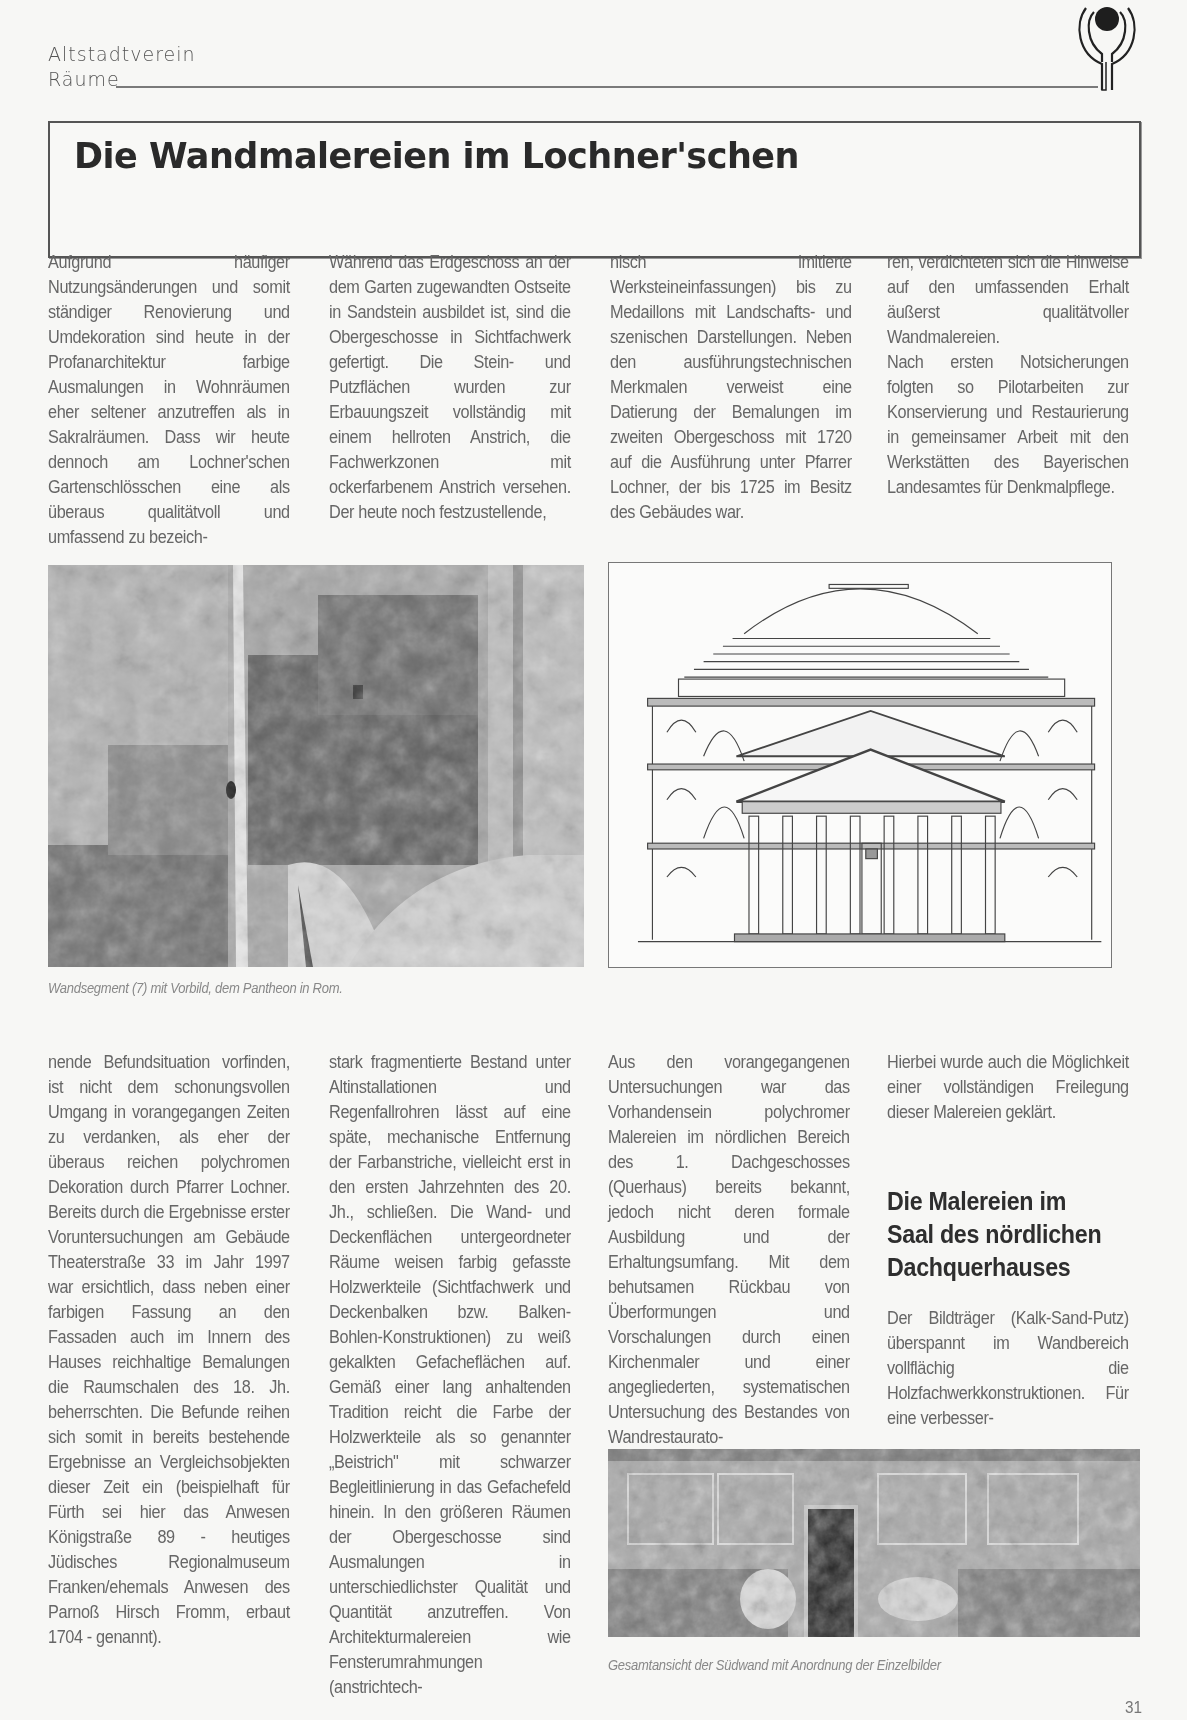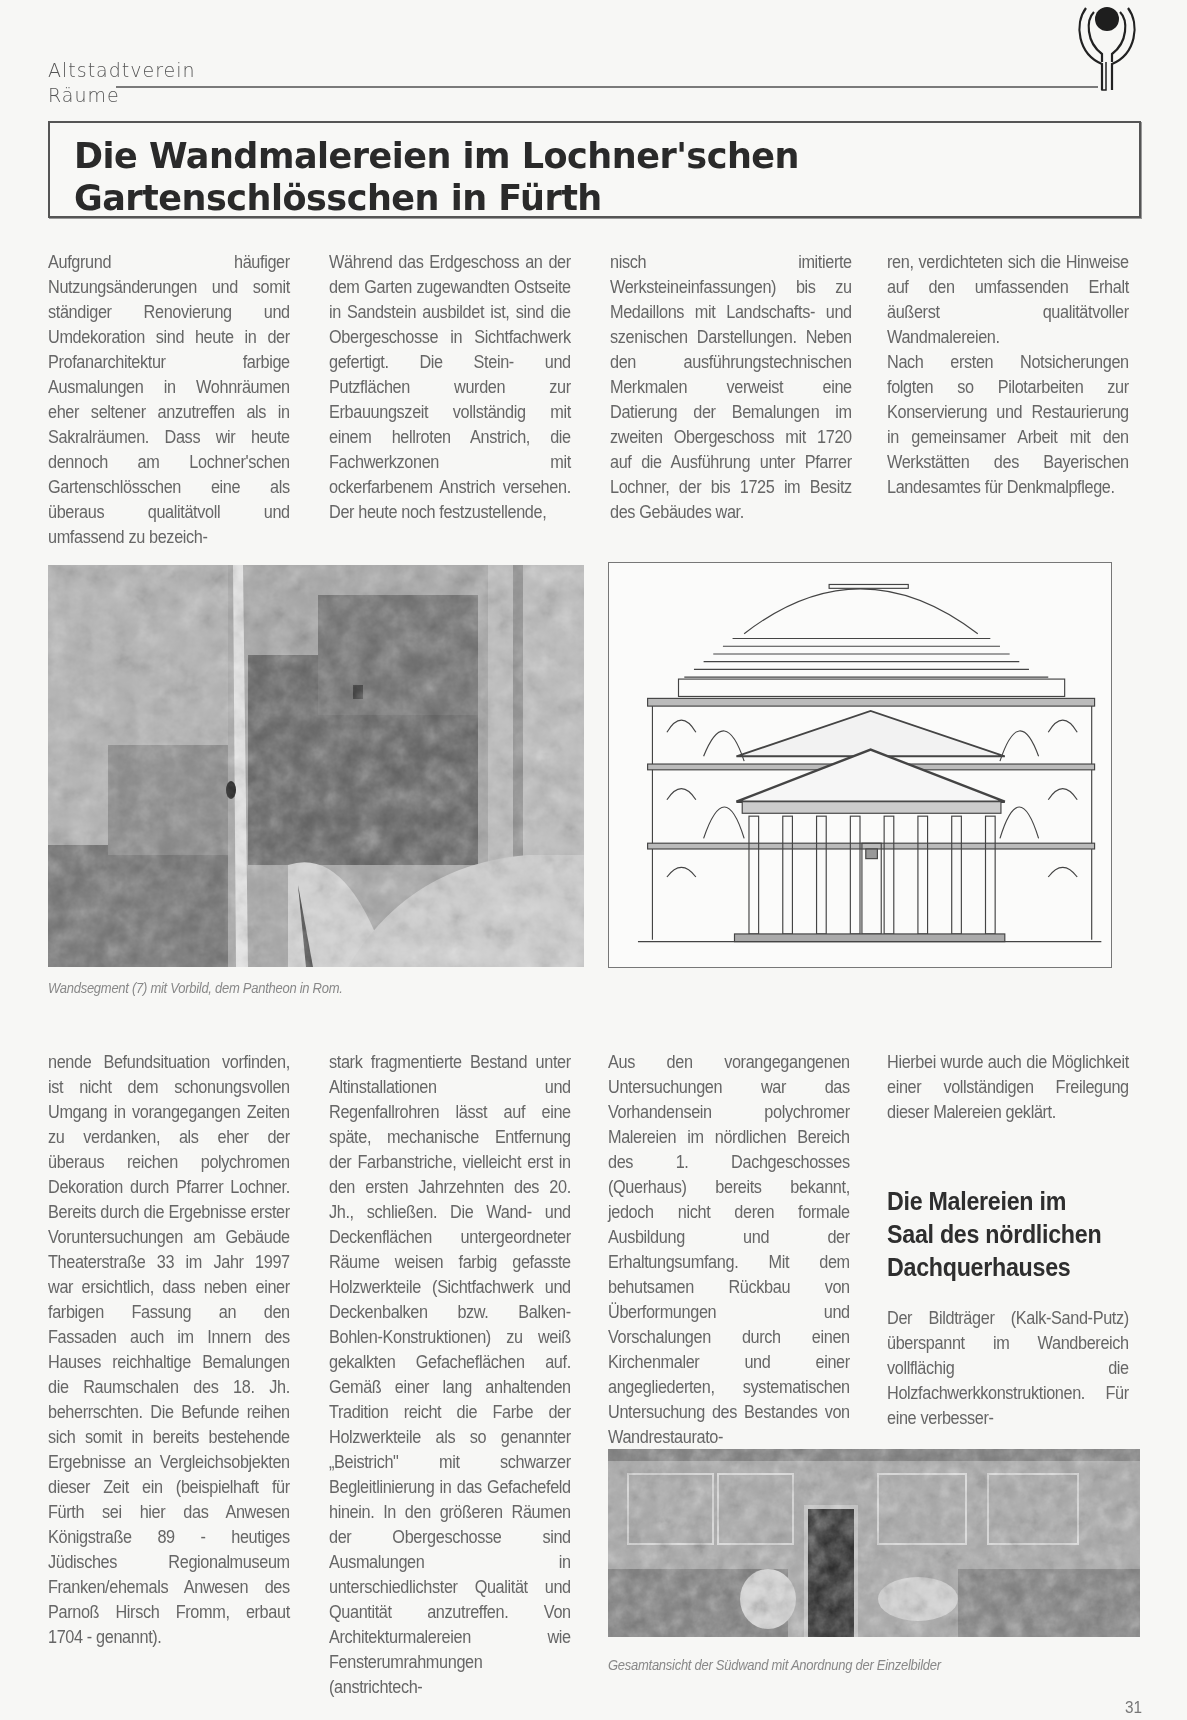--- a/index.html
+++ b/index.html
@@ -1,23 +1,23 @@
 <!DOCTYPE html>
 <html><head>
 <meta charset="utf-8">
 <style>
   * { margin: 0; padding: 0; box-sizing: border-box; }
   html, body { width: 1187px; height: 1720px; background: #f7f7f5; overflow: hidden; }
   body { position: relative; font-family: "Liberation Sans", sans-serif; color: #5a5a5a; }
 
-  .masthead { position: absolute; left: 48px; top: 42px; font-family: "DejaVu Sans", sans-serif; font-size: 19px; letter-spacing: 1px; color: #555; line-height: 25px; font-weight: 300; margin-top: 16px; }
+  .masthead { position: absolute; left: 48px; top: 42px; font-family: "DejaVu Sans", sans-serif; font-size: 19px; letter-spacing: 1px; color: #555; line-height: 25px; font-weight: 300; }
   .masthead-rule { position: absolute; left: 116px; top: 86px; width: 982px; height: 2px; background: #7a7a7a; }
   .logo { position: absolute; left: 1072px; top: 2px; width: 70px; height: 90px; }
 
-  .title-box { position: absolute; left: 48px; top: 121px; width: 1093px; height: 97px; border: 2px solid #555; background: #f8f8f6; box-shadow: 1px 1px 0 #999; }
+  .title-box { position: absolute; left: 48px; top: 121px; width: 1093px; height: 137px; border: 2px solid #555; background: #f8f8f6; box-shadow: 1px 1px 0 #999; }
   .title-box h1 { position: absolute; left: 24px; top: 12px; font-family: "DejaVu Sans", sans-serif; font-size: 35px; line-height: 42px; font-weight: bold; color: #2a2a2a; letter-spacing: -0.5px; }
 
   .col { position: absolute; width: 260px; font-family: "Liberation Sans", sans-serif; font-size: 17.5px; line-height: 25px; color: #666; text-align: justify; letter-spacing: -0.4px; transform: scaleX(0.93); transform-origin: left top; }
   .col p { margin: 0; }
 
   .photo { position: absolute; overflow: hidden; }
   .caption { position: absolute; font-family: "Liberation Sans", sans-serif; font-style: italic; font-size: 14px; color: #888; letter-spacing: -0.3px; transform: scaleX(0.93); transform-origin: left top; }
 
   .subheading { font-family: "Liberation Sans", sans-serif; font-weight: bold; font-size: 25px; line-height: 33px; color: #2e2e2e; letter-spacing: -0.3px; margin: 60px 0 22px 0; text-align: left; }
 
@@ -35,21 +35,20 @@
 <svg class="logo" viewBox="0 0 70 90">
   <circle cx="35" cy="17" r="12" fill="#1e1e1e"></circle>
   <path d="M22 10 C14 18 14 40 30 52 L30 60 M48 10 C56 18 56 40 40 52 L40 60" fill="none" stroke="#222" stroke-width="2.2"></path>
   <path d="M14 6 C2 22 6 52 30 62 L30 88 M56 6 C68 22 64 52 40 62 L40 88" fill="none" stroke="#222" stroke-width="2.2"></path>
   <path d="M30 62 L30 88 L34 88 L34 60" fill="none" stroke="#222" stroke-width="1.5"></path>
 </svg>
 
 <div class="title-box">
   <h1>
     <span>Die Wandmalereien im Lochner'schen</span><br>
-    <span>Gartenschlösschen in Fürth</span>
   </h1>
 </div>
 
 <div class="col" style="left:48px; top:250px;">
   <p>Aufgrund häufiger Nutzungsänderungen und somit ständiger Renovierung und Umdekoration sind heute in der Profanarchitektur farbige Ausmalungen in Wohnräumen eher seltener anzutreffen als in Sakralräumen. Dass wir heute dennoch am Lochner'schen Gartenschlösschen eine als überaus qualitätvoll und umfassend zu bezeich-</p>
 </div>
 <div class="col" style="left:329px; top:250px;">
   <p>Während das Erdgeschoss an der dem Garten zugewandten Ostseite in Sandstein ausbildet ist, sind die Obergeschosse in Sichtfachwerk gefertigt. Die Stein- und Putzflächen wurden zur Erbauungszeit vollständig mit einem hellroten Anstrich, die Fachwerkzonen mit ockerfarbenem Anstrich versehen. Der heute noch festzustellende,</p>
 </div>
 <div class="col" style="left:610px; top:250px;">

